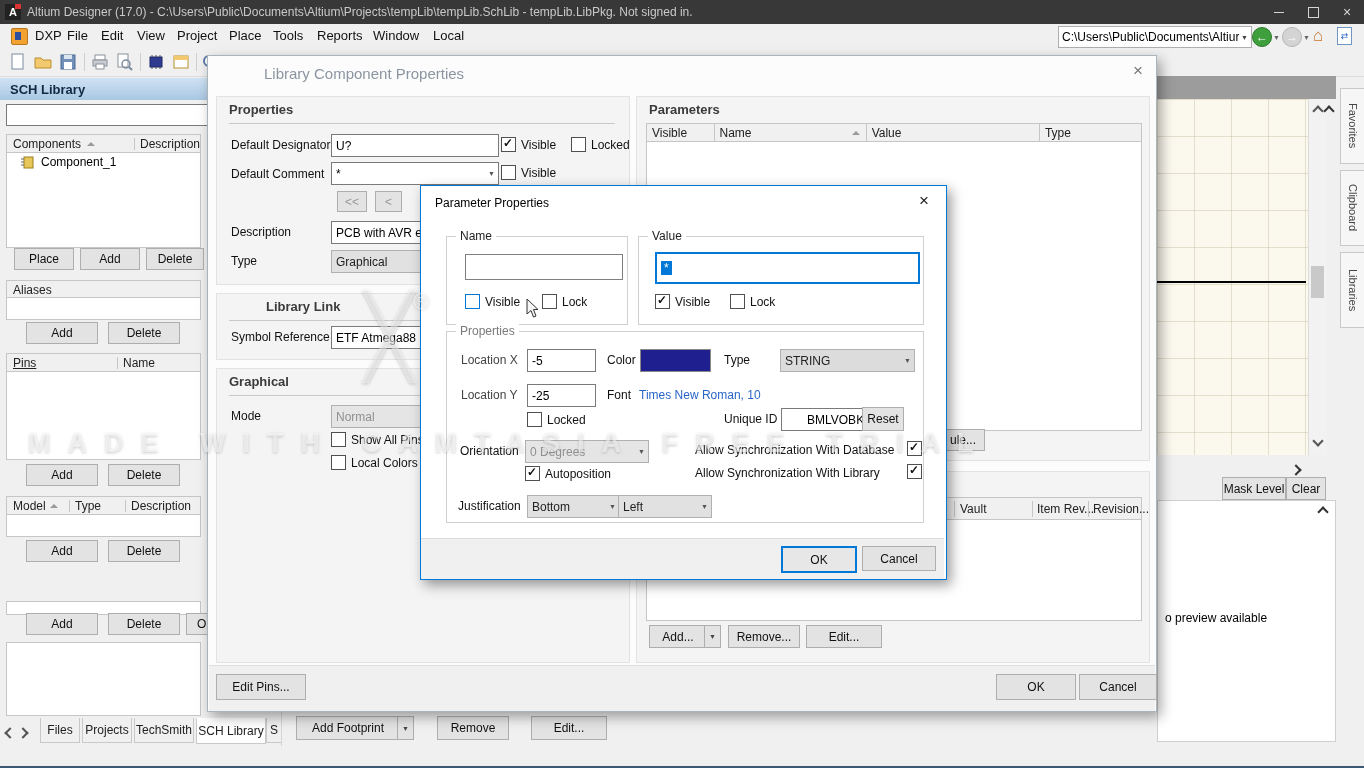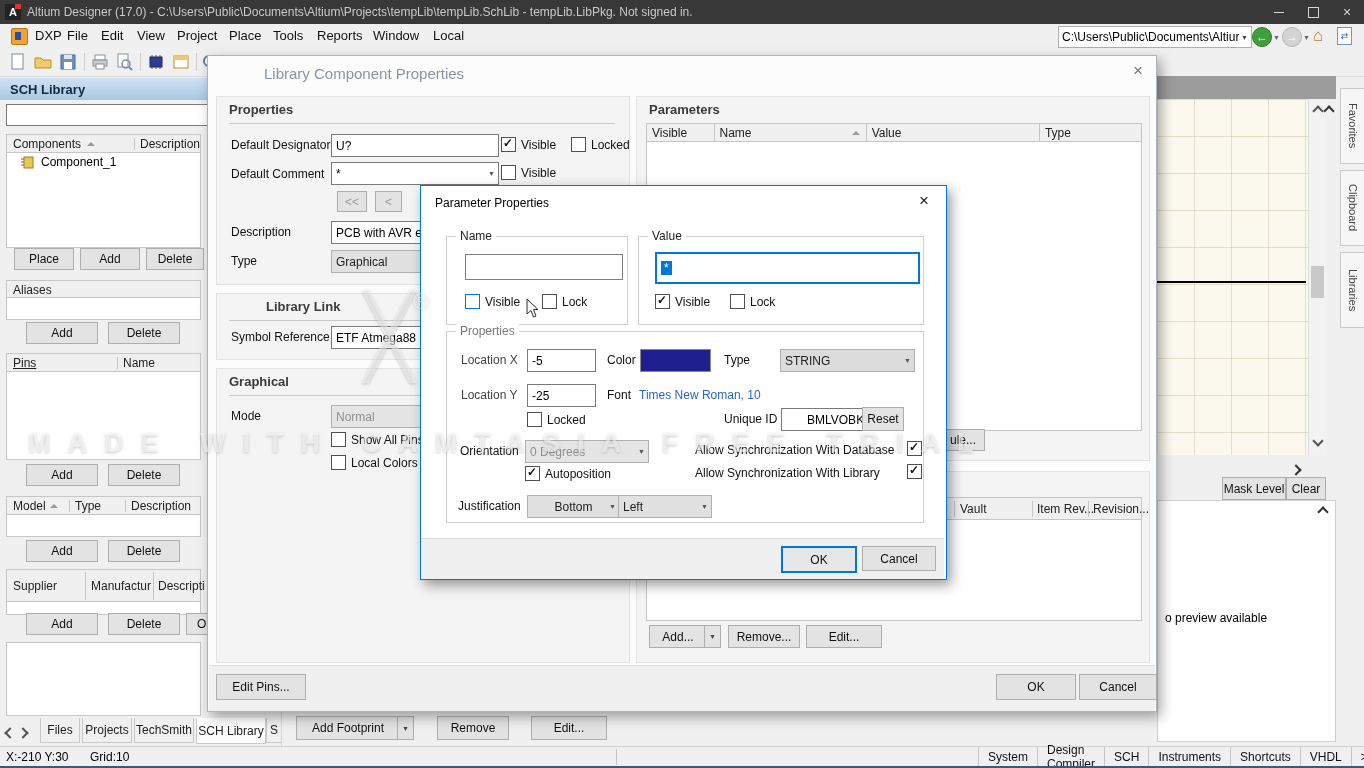--- a/index.html
+++ b/index.html
@@ -233,27 +233,20 @@
     <span class="sortcaret" style="margin-left:4px;"></span>
     <span class="vline" style="left:62px;"></span>
     <span style="position:absolute;left:68px;">Type</span>
     <span class="vline" style="left:118px;"></span>
     <span style="position:absolute;left:124px;">Description</span>
   </div>
   <div class="white" style="left:6px;top:514px;width:193px;height:21px;"></div>
   <div class="btn" style="left:26px;top:540px;width:70px;height:20px;">Add</div>
   <div class="btn" style="left:108px;top:540px;width:70px;height:20px;">Delete</div>
 
-  <div class="hdrrow" style="left:6px;top:569px;width:193px;height:32px;">
-    <span style="padding-left:6px;">Supplier</span>
-    <span class="vline" style="left:78px;height:85%;"></span>
-    <span style="position:absolute;left:84px;">Manufactur</span>
-    <span class="vline" style="left:146px;height:85%;"></span>
-    <span style="position:absolute;left:151px;">Descripti</span>
-  </div>
   <div class="white" style="left:6px;top:601px;width:193px;height:12px;"></div>
   <div class="btn" style="left:26px;top:613px;width:70px;height:20px;">Add</div>
   <div class="btn" style="left:108px;top:613px;width:70px;height:20px;">Delete</div>
   <div class="btn" style="left:186px;top:613px;width:40px;height:20px;">Ord</div>
   <div class="white" style="left:6px;top:642px;width:193px;height:72px;"></div>
 
   <span class="a" style="left:6px;top:726px;"><span class="chev" style="transform:rotate(135deg);"></span></span>
   <span class="a" style="left:19px;top:726px;"><span class="chev right"></span></span>
   <div class="btab" style="left:40px;width:38px;">Files</div>
   <div class="btab" style="left:82px;width:48px;">Projects</div>
@@ -262,34 +255,20 @@
   <div class="btab" style="left:266px;width:14px;">S</div>
 
   <div class="a" style="left:281px;top:710px;width:1083px;height:36px;background:#f0f0f0;border-left:1px solid #d5d5d5;"></div>
   <div class="btn" style="left:296px;top:716px;width:102px;height:22px;">Add Footprint</div>
   <div class="btn" style="left:397px;top:716px;width:15px;height:22px;">
       <span style="font-size:7px;color:#444;">▼</span>
     </div>
   <div class="btn" style="left:437px;top:716px;width:70px;height:22px;">Remove</div>
   <div class="btn" style="left:531px;top:716px;width:74px;height:22px;">Edit...</div>
 
-  <div class="a" style="left:0;top:746px;width:1364px;height:20px;background:#f0f0f0;border-top:1px solid #d0d0d0;">
-    <span class="a tx" style="left:6px;top:3px;">X:-210 Y:30</span>
-    <span class="a tx" style="left:90px;top:3px;">Grid:10</span>
-    <span class="a" style="left:616px;top:2px;width:1px;height:16px;background:#c6c6c6;"></span>
-    <div class="a" style="left:978px;top:0;display:flex;">
-      <span class="statusseg">System</span>
-      <span class="statusseg">Design Compiler</span>
-      <span class="statusseg">SCH</span>
-      <span class="statusseg">Instruments</span>
-      <span class="statusseg">Shortcuts</span>
-      <span class="statusseg">VHDL</span>
-      <span class="statusseg">&gt;&gt;</span>
-    </div>
-  </div>
   <div class="a" style="left:0;top:766px;width:1364px;height:2px;background:#3c5a76;"></div>
 
   <div class="a" style="left:1157px;top:76px;width:179px;height:23px;background:#9c9c9c;"></div>
   <div class="a sheet"></div>
   <div class="a" style="left:1157px;top:281px;width:149px;height:2px;background:#000;"></div>
   <div class="a" style="left:1308px;top:99px;width:18px;height:356px;background:#f2f2f2;border-left:1px solid #dcdcdc;">
     <span class="chev up" style="position:absolute;left:5px;top:8px;"></span>
     <div style="position:absolute;left:2px;top:167px;width:13px;height:32px;background:#c9c9c9;"></div>
     <span class="chev down" style="position:absolute;left:5px;bottom:10px;"></span>
   </div>
@@ -480,21 +459,21 @@
       <span class="cbbox checked" style="left:460px;top:109px;"></span>
 
       <div class="cb" style="left:78px;top:134px;">
         <span class="box checked"></span>
         <span>Autoposition</span>
       </div>
       <span class="lbl" style="left:248px;top:134px;">Allow Synchronization With Library</span>
       <span class="cbbox checked" style="left:460px;top:132px;"></span>
 
       <span class="lbl" style="left:11px;top:167px;">Justification</span>
-      <div class="dd" style="left:80px;top:163px;width:83px;height:21px;background:#e1e1e1;justify-content:center;">
+      <div class="dd" style="left:80px;top:163px;width:83px;height:21px;background:#e1e1e1;">
           <span>Bottom</span>
           <span class="ar">▼</span>
         </div>
       <div class="dd" style="left:171px;top:163px;width:84px;height:21px;background:#e1e1e1;">
           <span>Left</span>
           <span class="ar">▼</span>
         </div>
     </div>
 
     <div class="a" style="left:0;top:352px;width:523px;height:40px;background:#f0f0f0;border-top:1px solid #dcdcdc;"></div>

